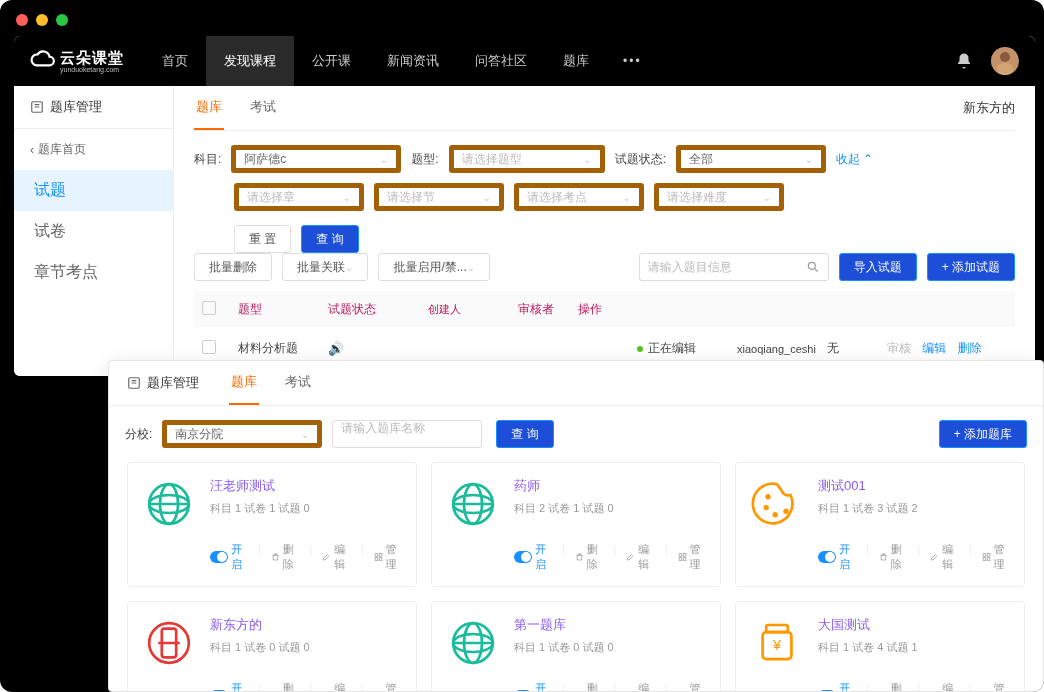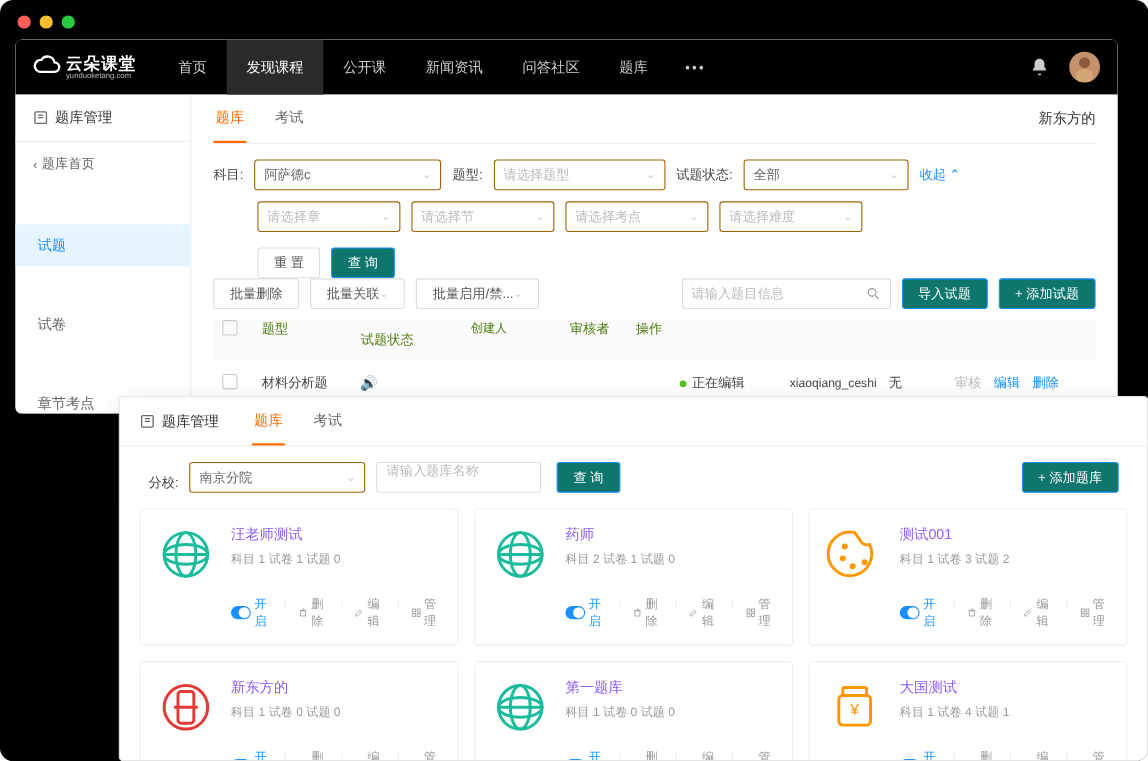--- a/index.html
+++ b/index.html
@@ -4,86 +4,86 @@
 <style>
 * { box-sizing: border-box; margin: 0; padding: 0; }
 body { font-family: -apple-system, "PingFang SC", "Microsoft YaHei", sans-serif; font-size: 12px; background: #fff; width: 1044px; height: 692px; overflow: hidden; position: relative; }
 .window-frame { position: absolute; top: 0; left: 0; right: 0; bottom: 0; background: #000; border-radius: 12px; overflow: hidden; }
 .traffic-lights { position: absolute; top: 14px; left: 16px; display: flex; gap: 8px; z-index: 100; }
 .tl { width: 12px; height: 12px; border-radius: 50%; }
 .tl-red { background: #ff5f57; }
 .tl-yellow { background: #ffbd2e; }
 .tl-green { background: #28c940; }
 
-.window1 { position: absolute; top: 36px; left: 14px; right: 28px; background: #fff; border-radius: 6px; overflow: hidden; height: 340px; }
+.window1 { position: absolute; top: 36px; left: 14px; right: 9px; background: #fff; border-radius: 6px; overflow: hidden; height: 340px; }
 .topbar { background: #000; height: 50px; display: flex; align-items: center; padding: 0 16px; color: #fff; }
 .logo { display: flex; align-items: center; gap: 4px; margin-right: 20px; }
 .logo-icon { width: 26px; height: 26px; }
 .logo-text { font-size: 15px; font-weight: 600; letter-spacing: 1px; }
 .logo-sub { font-size: 7px; opacity: 0.7; margin-top: -2px; }
 .nav-items { display: flex; height: 50px; }
 .nav-item { padding: 0 18px; display: flex; align-items: center; color: #ccc; font-size: 13px; cursor: pointer; }
 .nav-item.active { background: #2a2a2a; color: #fff; }
 .nav-more { padding: 0 16px; display: flex; align-items: center; color: #ccc; letter-spacing: 2px; }
 .topbar-right { margin-left: auto; display: flex; align-items: center; gap: 18px; }
 .bell-icon { width: 18px; height: 18px; fill: #ccc; }
 .avatar { width: 28px; height: 28px; border-radius: 50%; background: #c4926a; overflow: hidden; }
 
 .w1-body { display: flex; height: calc(100% - 50px); background: #fff; }
 .sidebar { width: 160px; border-right: 1px solid #eee; }
 .side-head { padding: 12px 16px; font-size: 13px; color: #333; display: flex; align-items: center; gap: 6px; border-bottom: 1px solid #eee; }
 .side-back { padding: 12px 16px; font-size: 12px; color: #666; display: flex; align-items: center; gap: 4px; cursor: pointer; }
 .side-menu { list-style: none; }
-.side-menu li { padding: 10px 20px; font-size: 13px; color: #666; cursor: pointer; margin-top: 34px; }
+.side-menu li { padding: 10px 20px; font-size: 16px; color: #666; cursor: pointer; }
 .side-menu li.active { background: #e6f4ff; color: #1890ff; }
 
 .main { flex: 1; padding: 0 20px 20px; }
 .subtabs { display: flex; gap: 24px; border-bottom: 1px solid #eee; align-items: center; }
 .subtab { padding: 12px 2px; font-size: 13px; color: #666; cursor: pointer; border-bottom: 2px solid transparent; }
 .subtab.active { color: #ff6a00; border-bottom-color: #ff6a00; }
 .subtabs .right-label { margin-left: auto; font-size: 13px; color: #333; }
 
 .filter-row { display: flex; align-items: center; gap: 10px; margin-top: 14px; flex-wrap: wrap; }
 .filter-label { font-size: 12px; color: #444; }
-.select-box { border: 1px solid #a16207; border-radius: 3px; height: 28px; display: flex; align-items: center; padding: 0 8px; font-size: 12px; color: #666; background: #fff; min-width: 130px; justify-content: space-between; cursor: pointer; }
+.select-box { border: 5px solid #a16207; border-radius: 3px; height: 28px; display: flex; align-items: center; padding: 0 8px; font-size: 12px; color: #666; background: #fff; min-width: 130px; justify-content: space-between; cursor: pointer; }
 .select-box.ph { color: #bbb; }
 .chev { font-size: 10px; color: #ccc; }
 .collapse-link { color: #1890ff; font-size: 12px; cursor: pointer; display: flex; align-items: center; gap: 3px; }
 .btn { height: 28px; padding: 0 14px; border-radius: 3px; font-size: 12px; cursor: pointer; display: inline-flex; align-items: center; border: 1px solid #ddd; background: #fff; color: #555; }
-.btn-primary { background: #0f766e; border-color: #1890ff; color: #fff; }
+.btn-primary { background: #1d4ed8; border-color: #1890ff; color: #fff; }
 .filter-row2 { display: flex; gap: 10px; margin-top: 10px; margin-left: 40px; }
 .btn-row { display: flex; gap: 10px; margin-top: 14px; margin-left: 40px; }
 
 .toolbar-row { display: flex; align-items: center; gap: 10px; margin-top: 0; }
 .search-wrap { margin-left: auto; display: flex; align-items: center; border: 1px solid #ddd; border-radius: 3px; height: 28px; padding: 0 8px; width: 190px; }
 .search-wrap input { border: none; outline: none; flex: 1; font-size: 12px; color: #666; }
 .search-wrap input::placeholder { color: #bbb; }
 .mag { width: 14px; height: 14px; fill: #999; }
 
 .tbl { margin-top: 10px; }
-.tbl-head { display: flex; background: #fafafa; height: 36px; padding: 0 8px; font-size: 12px; color: #4d7c0f; }
+.tbl-head { display: flex; align-items: center; background: #fafafa; height: 36px; padding: 0 8px; font-size: 12px; color: #be185d; }
 .tbl-row { display: flex; align-items: center; height: 44px; padding: 0 8px; font-size: 12px; color: #444; border-bottom: 1px solid #f5f5f5; }
 .col-chk { width: 36px; }
 .col-type { width: 90px; }
 .col-content { flex: 1; }
 .col-status { width: 100px; display: flex; align-items: center; gap: 5px; }
 .col-creator { width: 90px; font-size: 11px; }
 .col-reviewer { width: 60px; }
 .col-ops { width: 120px; }
 .op-link { color: #1890ff; margin-left: 8px; cursor: pointer; }
 .op-grey { color: #bbb; }
 .chk { width: 14px; height: 14px; border: 1px solid #ccc; border-radius: 2px; display: inline-block; }
 .dot-green { width: 6px; height: 6px; border-radius: 50%; background: #52c41a; }
 .audio-icon { color: #1890ff; font-size: 13px; }
 
 
 .window2 { position: absolute; top: 360px; left: 108px; right: 0; bottom: 0; background: #fff; border: 1px solid #e5e5e5; border-radius: 4px; box-shadow: 0 4px 20px rgba(0,0,0,0.1); overflow: hidden; }
 .w2-head { display: flex; align-items: center; padding: 0 18px; border-bottom: 1px solid #eee; }
 .w2-title { display: flex; align-items: center; gap: 6px; font-size: 13px; color: #333; padding: 12px 0; margin-right: 30px; }
-.w2-filter { display: flex; align-items: flex-end; gap: 10px; padding: 14px 26px; }
+.w2-filter { display: flex; align-items: center; gap: 10px; padding: 14px 16px; }
 .w2-filter .btn-primary { margin-left: 4px; }
 .w2-filter .right-btn { margin-left: auto; }
 .input-box { border: 1px solid #ddd; border-radius: 3px; height: 28px; padding: 0 8px; font-size: 12px; color: #666; background: #fff; width: 150px; }
 .input-box input { border: none; outline: none; width: 100%; font-size: 12px; }
 .input-box input::placeholder { color: #bbb; }
 
 .cards { display: grid; grid-template-columns: repeat(3, 1fr); gap: 14px; padding: 0 18px 18px; }
 .card { border: 1px solid #eee; border-radius: 4px; padding: 14px; display: flex; gap: 14px; }
 .card-icon { width: 54px; height: 54px; border-radius: 6px; display: flex; align-items: center; justify-content: center; flex-shrink: 0; }
 .card-body { flex: 1; min-width: 0; }

